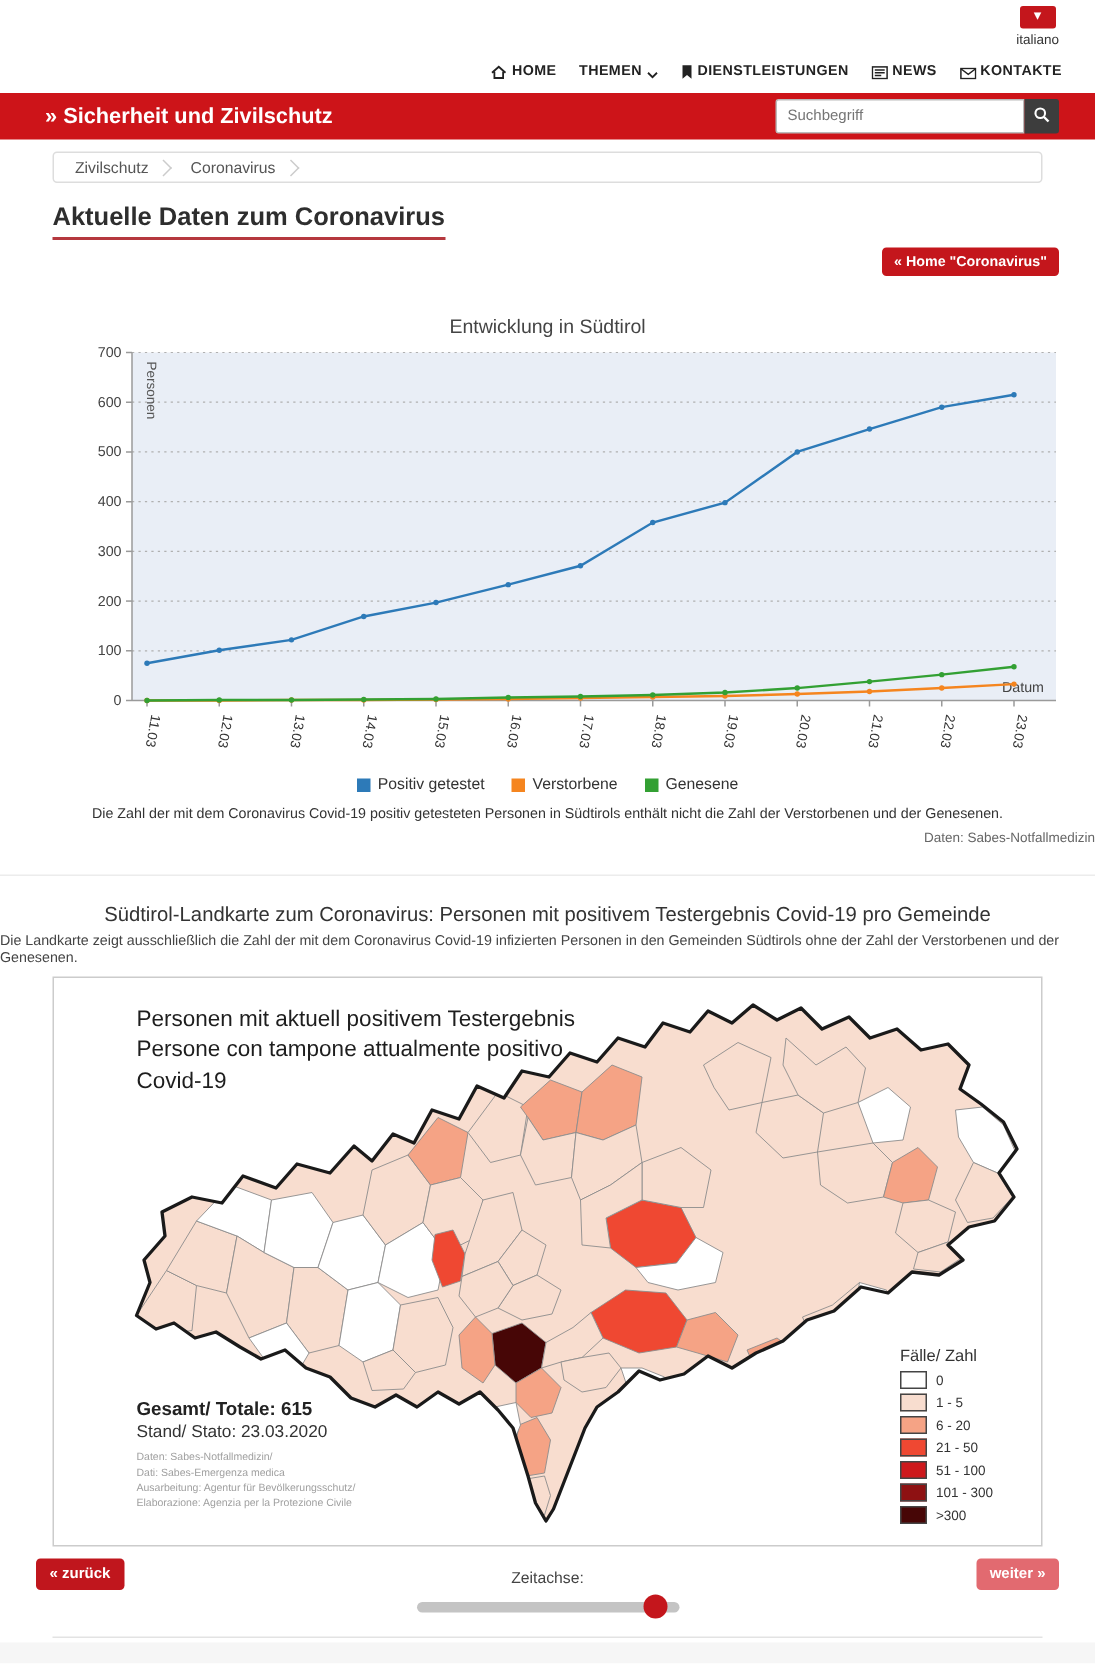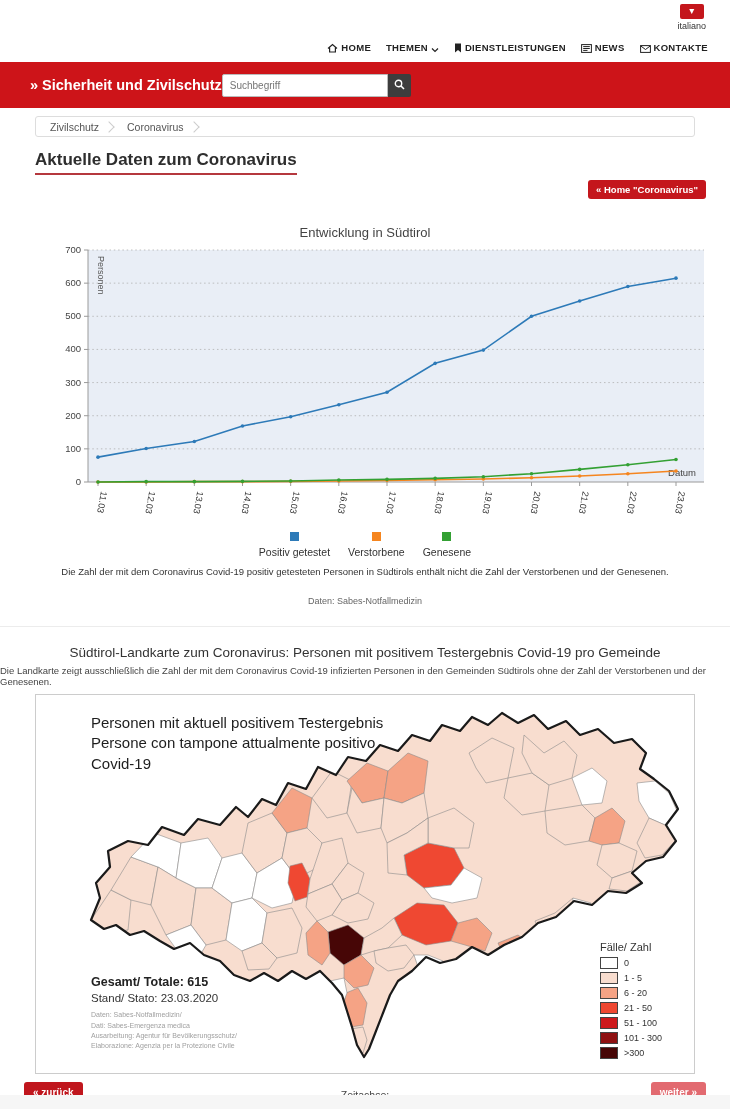--- a/index.html
+++ b/index.html
@@ -11,21 +11,21 @@
   .brand-text{color:#c4161c;font-weight:bold;font-size:13px;line-height:1.18;}
   .lang{position:absolute;right:24px;top:4px;text-align:center;}
   .lang-box{width:24px;height:15px;background:#c4161c;border-radius:2px;color:#fff;
             font-size:10px;line-height:13px;text-align:center;margin:0 auto;cursor:pointer;}
   .lang-label{font-size:9px;color:#333;margin-top:2px;}
   .nav{position:absolute;right:22px;bottom:9px;display:flex;gap:15px;align-items:center;}
   .nav-item{display:flex;align-items:flex-end;gap:3px;font-size:9.5px;font-weight:600;
             letter-spacing:.3px;color:#222;cursor:pointer;}
   .nav-item svg{display:block;}
   
-  .redbar{height:46px;background:#cd1419;display:flex;align-items:center;justify-content:flex-start;}
+  .redbar{height:31px;background:#cd1419;display:flex;align-items:center;justify-content:space-between;}
   .redbar-title{color:#fff;font-weight:bold;font-size:14.5px;padding-left:30px;}
   .search{display:flex;align-items:center;margin-right:24px;}
   .search input{width:150px;height:21px;border:1px solid #bbb;border-radius:2px 0 0 2px;
                 font-size:10px;padding:0 7px;outline:none;color:#333;
                 font-family:"Liberation Sans",sans-serif;}
   .search button{width:23px;height:23px;background:#3d3d3d;border:none;border-radius:0 2px 2px 0;
                  display:flex;align-items:center;justify-content:center;cursor:pointer;}
   
   .bc{margin:8px 35px 0;border:1px solid #ddd;border-radius:3px;height:19px;
       display:flex;align-items:center;font-size:10.5px;color:#555;background:#fff;}
@@ -37,24 +37,24 @@
   .page-title{display:inline-block;font-size:17px;font-weight:600;color:#2e2e2e;
               border-bottom:2px solid #b5383e;padding-bottom:3px;}
   .home-btn-row{text-align:right;margin:4px 24px 0 0;}
   .home-btn{display:inline-block;background:#c4161c;color:#fff;font-size:9.5px;font-weight:bold;
             padding:4px 8px;border-radius:3px;cursor:pointer;}
   
   .chart-block{margin-top:26px;}
   .chart-title{text-align:center;font-size:13px;color:#444;margin-bottom:4px;}
   #chart-svg{display:block;margin:0 auto;}
   .chart-legend{display:flex;justify-content:center;gap:18px;font-size:10.5px;color:#333;margin-top:2px;}
-  .chart-legend .li{display:flex;align-items:center;gap:5px;flex-direction:column;}
+  .chart-legend .li{display:flex;align-items:center;gap:5px;}
   .chart-legend .sq{width:9px;height:9px;display:inline-block;}
   .chart-caption{text-align:center;font-size:9.5px;color:#333;margin-top:8px;}
-  .chart-source{text-align:center;font-size:9px;color:#666;margin-top:19px;}
+  .chart-source{text-align:right;font-size:9px;color:#666;margin-top:5px;}
   .divider{border-top:1px solid #ececec;margin:20px 0 0;}
   
   .map-title{text-align:center;font-size:13.5px;color:#333;margin-top:18px;}
   .map-subtitle{text-align:left;font-size:9.5px;color:#444;margin-top:5px;}
   .map-box{margin:7px 35px 0;border:1px solid #ccc;height:378px;position:relative;background:#fff;}
   .map-box svg{position:absolute;left:0;top:0;}
   .map-head{position:absolute;left:55px;top:18px;font-size:15px;color:#1e1e1e;line-height:1.35;z-index:2;}
   .map-totals{position:absolute;left:55px;bottom:22px;z-index:2;}
   .map-total{font-size:12.5px;font-weight:bold;color:#222;}
   .map-date{font-size:11.5px;color:#333;margin-top:3px;}

